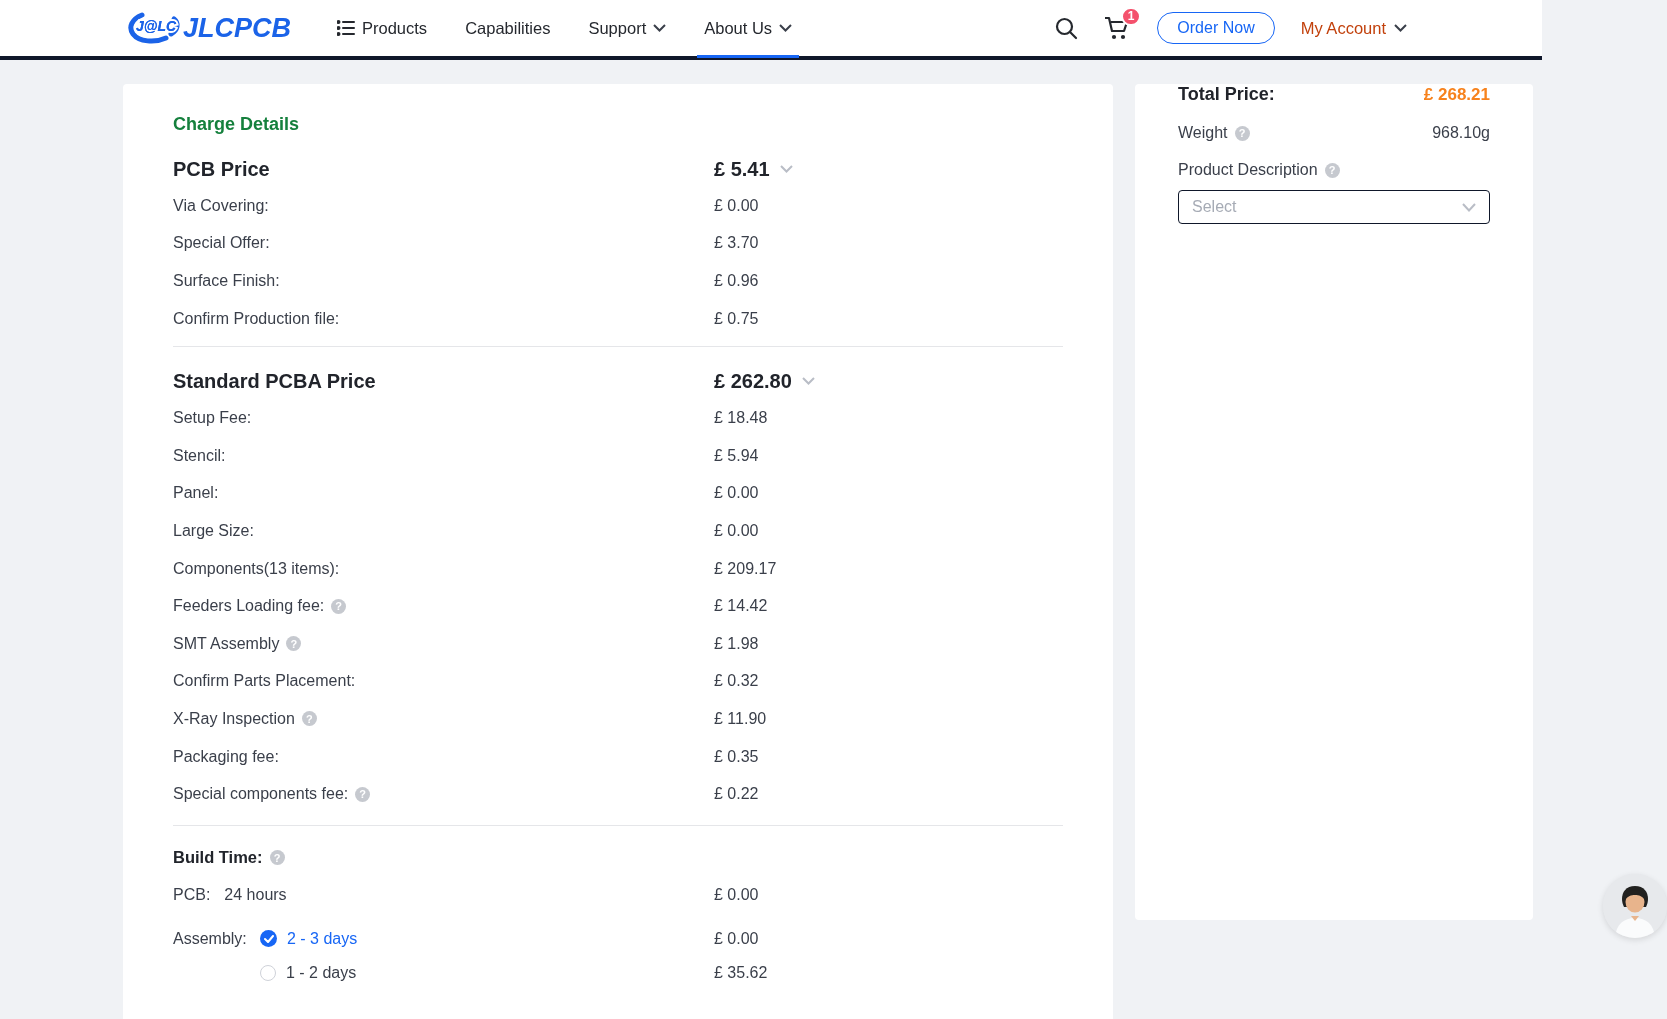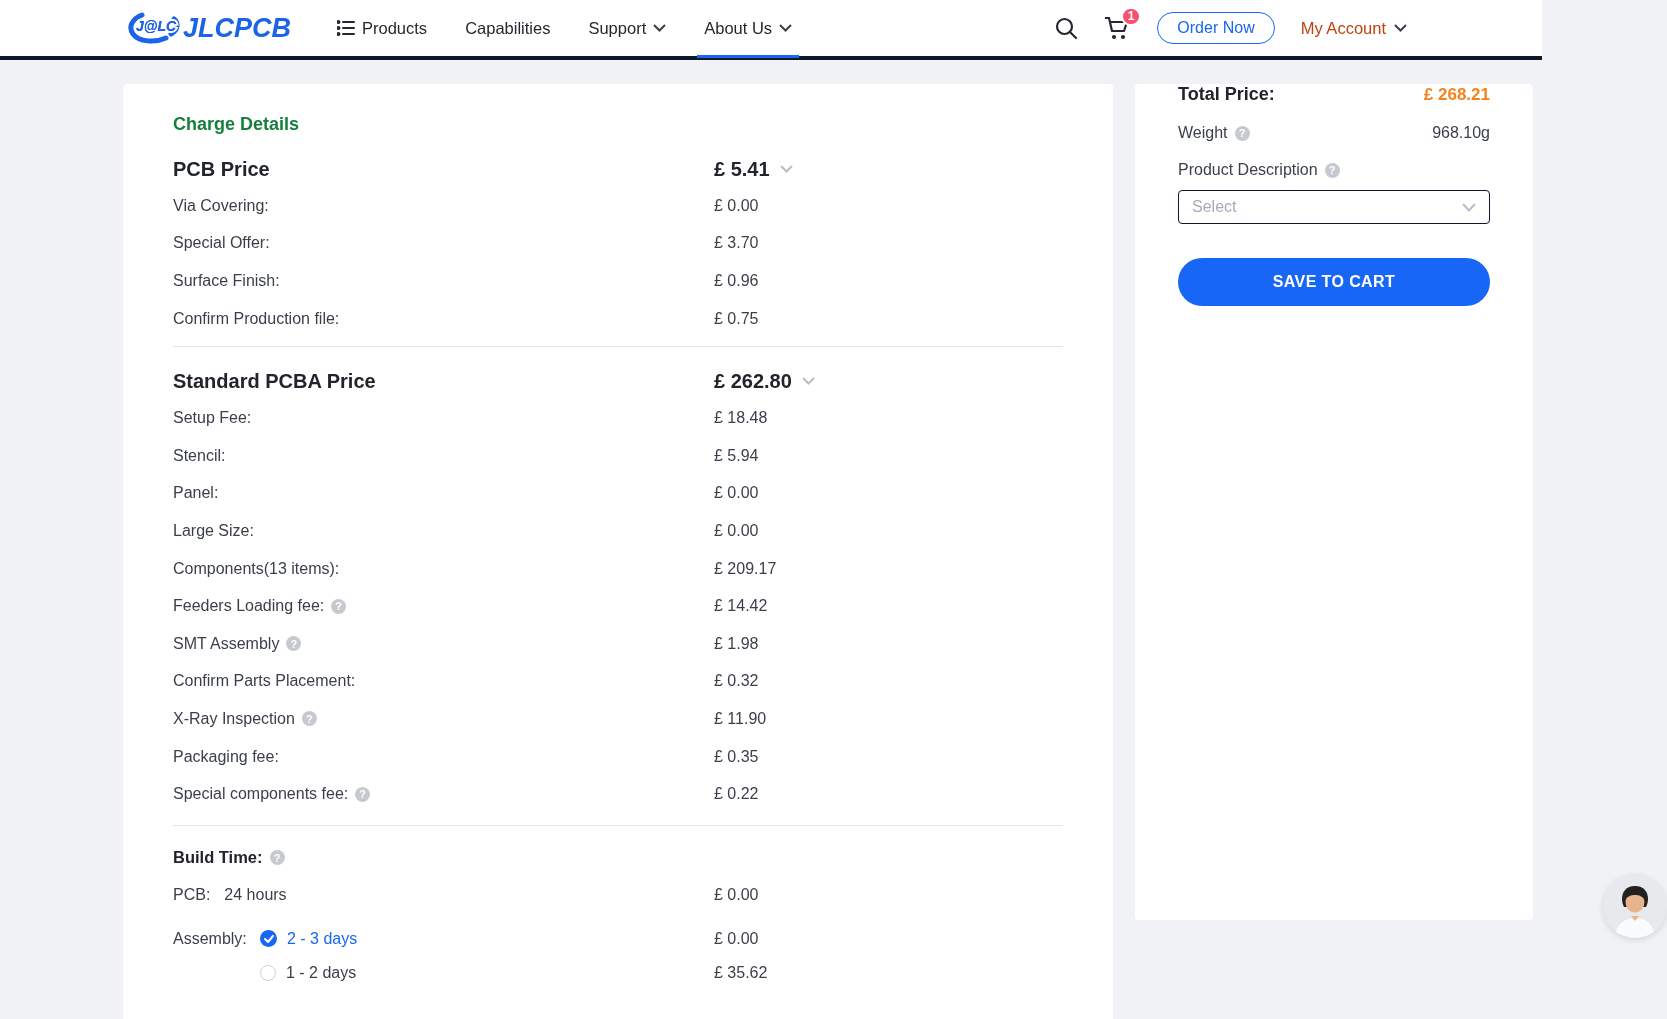--- a/index.html
+++ b/index.html
@@ -329,21 +329,20 @@
       <span>Product Description</span>
       <span class="help">?</span>
     </span>
   </div>
   <div class="select-box">
     <span class="placeholder">Select</span>
     <svg width="14" height="9" viewBox="0 0 14 9">
       <polyline class="chev-gray" points="1,1 7,7.5 13,1"></polyline>
     </svg>
   </div>
-  <button class="save-btn">SAVE TO CART</button>
 </div>
 
 <div class="chat-avatar">
   <svg width="64" height="64" viewBox="0 0 64 64">
     <rect width="64" height="64" fill="#e7e9ec"></rect>
     <path d="M32,12 c-9,0 -13,6 -13,13 c0,3 1,6 2,8 l22,0 c1,-2 2,-5 2,-8 c0,-7 -4,-13 -13,-13z" fill="#22211f"></path>
     <ellipse cx="32" cy="28" rx="9.5" ry="10.5" fill="#e8b48c"></ellipse>
     <path d="M22,26 c0,-7 4,-10 10,-10 c6,0 10,3 10,10 c-3,-4 -6,-5 -10,-5 c-4,0 -7,1 -10,5z" fill="#22211f"></path>
     <path d="M12,64 c1,-14 9,-20 20,-20 c11,0 19,6 20,20z" fill="#fafbfc"></path>
     <path d="M28,42 l4,5 l4,-5z" fill="#e8b48c"></path>

